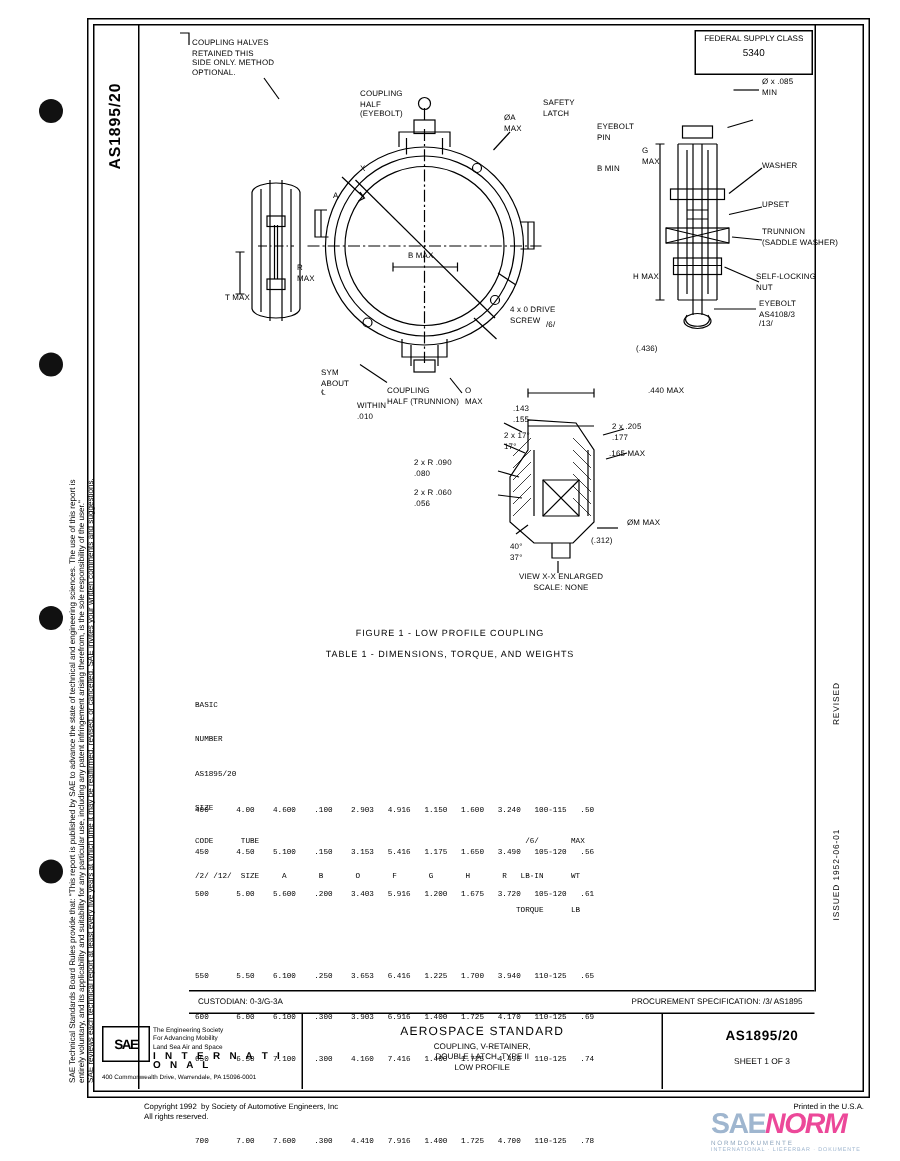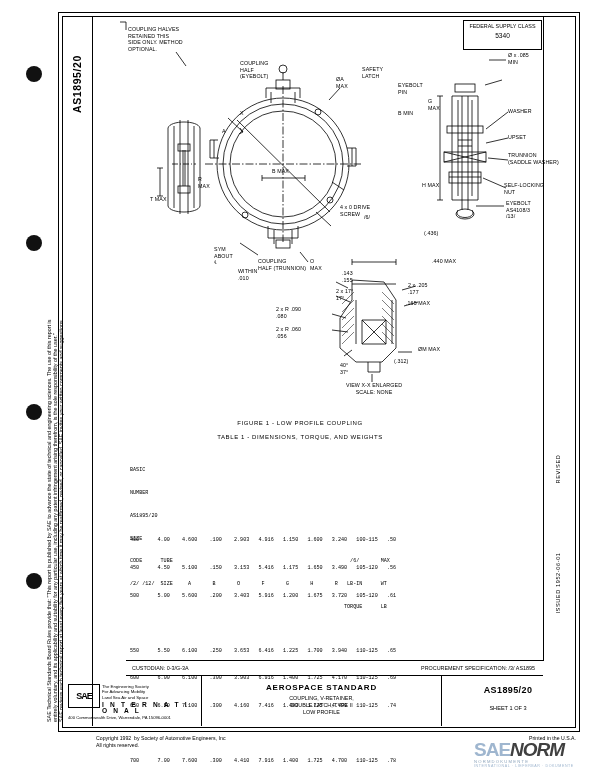--- a/index.html
+++ b/index.html
@@ -34,40 +34,40 @@
   
   .fig-title{position:absolute;left:0;width:600px;text-align:center;font-size:6px;letter-spacing:0.6px;}
 
   
   .custodian{position:absolute;left:126px;top:660px;width:417px;height:16px;border-top:0.8px solid #000;border-bottom:0.8px solid #000;font-size:5.4px;padding:4px 0 0 6px;box-sizing:border-box;}
 
   .title-block{position:absolute;left:62px;top:676px;width:512px;height:50px;}
   .tb-col1{position:absolute;left:0;top:0;width:140px;height:50px;border-right:0.8px solid #000;box-sizing:border-box;}
   .tb-col2{position:absolute;left:140px;top:0;width:240px;height:50px;border-right:0.8px solid #000;box-sizing:border-box;text-align:center;}
   .tb-col3{position:absolute;left:380px;top:0;width:132px;height:50px;box-sizing:border-box;text-align:center;}
-  .aero{font-size:8px;font-weight:bold;letter-spacing:0.8px;margin-top:7px;}
+  .aero{font-size:8px;font-weight:normal;letter-spacing:0.8px;margin-top:7px;}
   .sub{font-size:5.4px;line-height:7px;margin-top:3px;}
   .docnum{font-size:9px;font-weight:bold;margin-top:9px;letter-spacing:0.4px;}
   .sheet{font-size:5.6px;margin-top:10px;}
 
   
   .sae-logo{position:absolute;left:6px;top:8px;width:130px;font-size:4.3px;line-height:5.4px;}
   .sae-mark{float:left;width:30px;height:22px;border:1px solid #000;font-size:9px;font-weight:bold;text-align:center;line-height:22px;letter-spacing:-1px;}
   .sae-txt{margin-left:34px;}
   .sae-int{font-size:6.6px;font-weight:bold;letter-spacing:2.2px;margin-top:2px;}
   .sae-addr{clear:both;font-size:4.2px;padding-top:2px;}
 
   
   .copy{position:absolute;left:96px;top:735px;font-size:5.2px;line-height:7px;}
   .printed{position:absolute;right:24px;top:735px;font-size:5.2px;line-height:7px;text-align:right;}
 
   
   .wm{position:absolute;right:20px;bottom:6px;width:106px;height:28px;}
   .wm .big{font-size:19px;font-weight:bold;color:#9fb6cf;letter-spacing:-1px;line-height:19px;}
-  .wm .big i{font-style:italic;color:#404040;}
+  .wm .big i{font-style:italic;color:#ec4899;}
   .wm .sm{font-size:4.2px;color:#8fa6bd;letter-spacing:1.2px;}
   .wm .sm2{font-size:3.6px;color:#9fb6cf;letter-spacing:0.6px;}
 </style>
 </head>
 <body>
 
 <div class="page">
 
   <div class="hole" style="left:26px;top:66px;"></div>
   <div class="hole" style="left:26px;top:235px;"></div>

